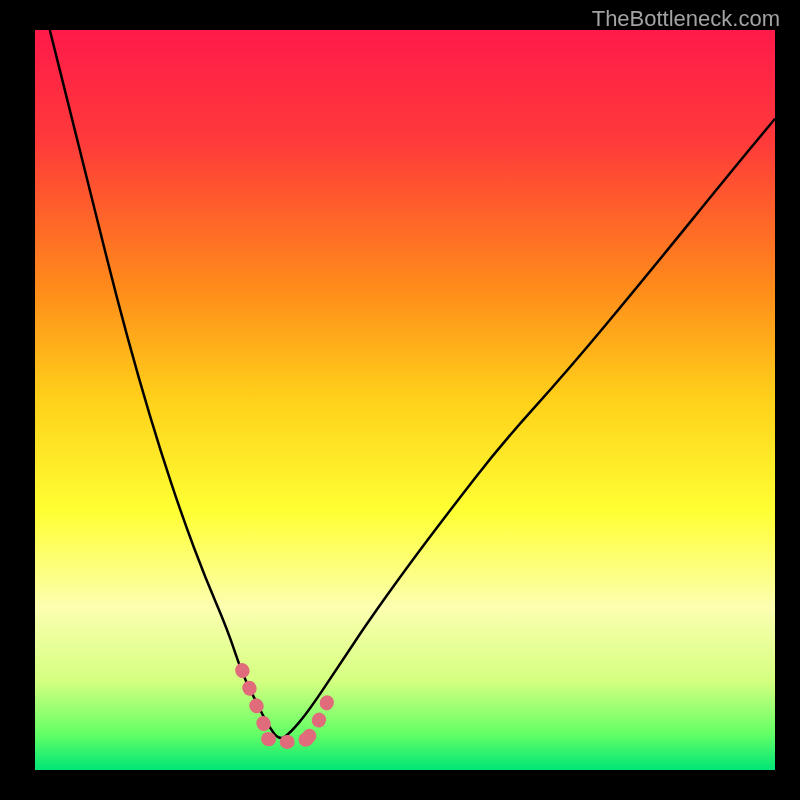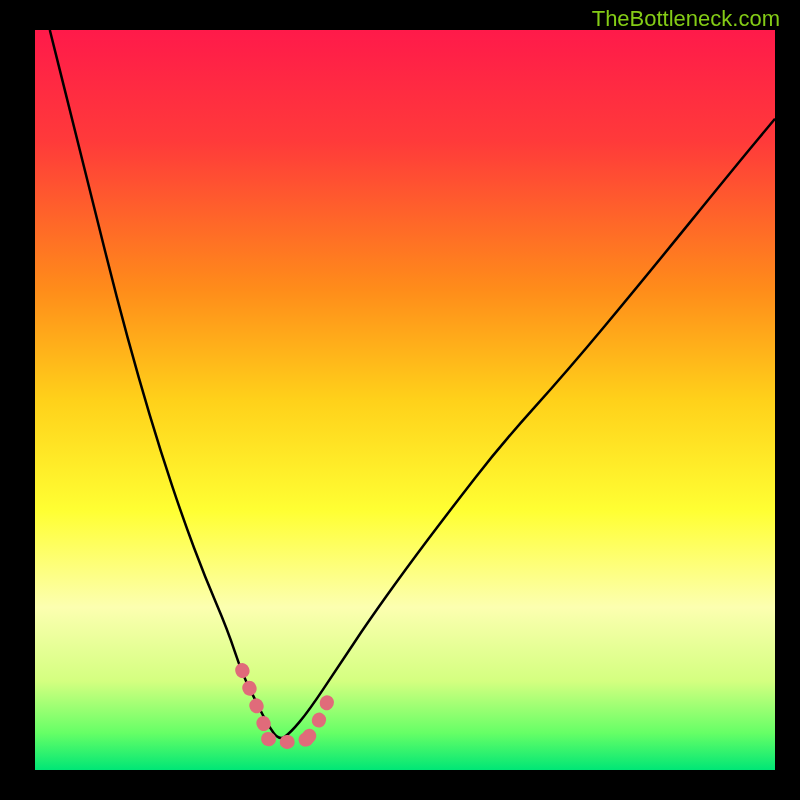--- a/index.html
+++ b/index.html
@@ -15,21 +15,21 @@
     position: absolute;
     top: 0;
     left: 0;
     width: 800px;
     height: 800px;
   }
   .watermark {
     position: absolute;
     top: 6px;
     right: 20px;
-    color: #84cc16;
+    color: #a3a3a3;
     font-size: 22px;
     font-weight: 500;
     z-index: 10;
   }
 </style>
 </head>
 <body>
 
 <div class="chart-container">
   <svg id="chart-svg" width="800" height="800">

